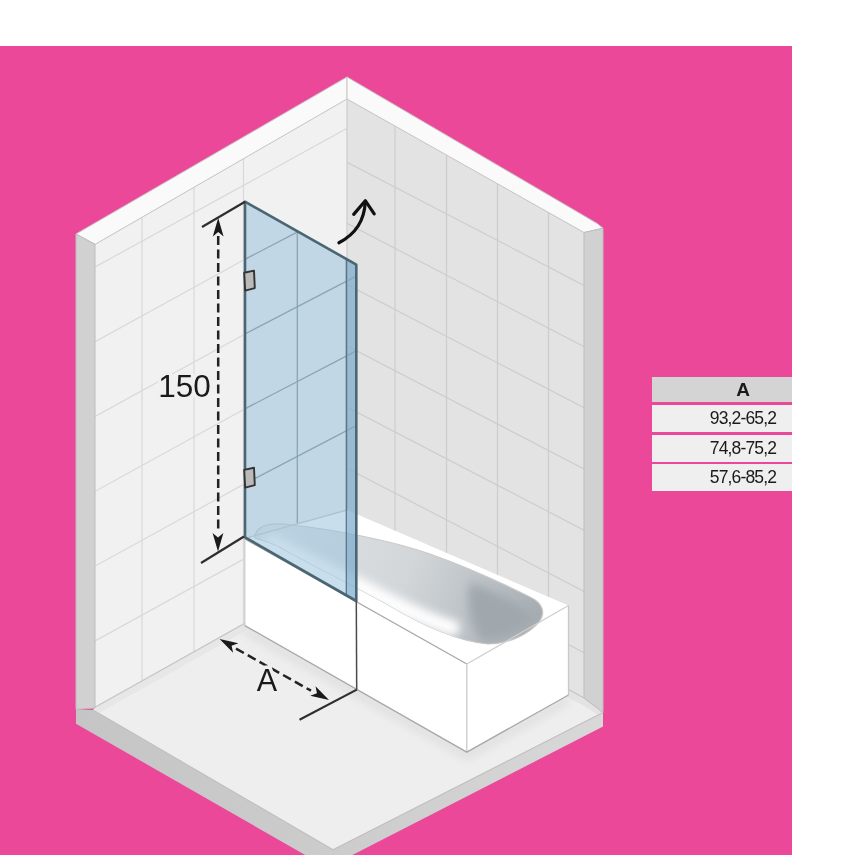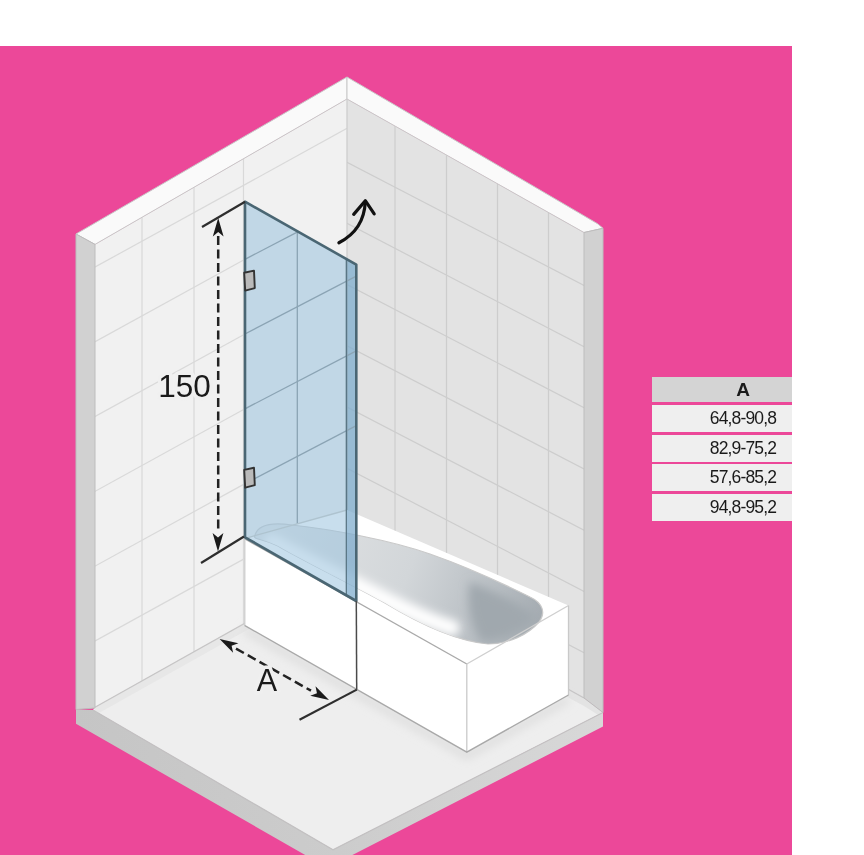--- a/index.html
+++ b/index.html
@@ -196,21 +196,20 @@
 <g fill="none" stroke="#111111" stroke-width="3.2" stroke-linecap="round">
   <path d="M 338.9 196.8 Q 364 184 365.3 155.8"></path>
   <polyline points="353.7,168.4 365.3,154.7 374.2,167.9" stroke-linejoin="round"></polyline>
 </g>
 </svg>
 
 <div class="tbl">
 
   <div class="hd">A</div>
 
-  <div class="rw">64,8-90,8</div>
-
-  <div class="rw">82,9-75,2</div>
+  <div class="rw">93,2-65,2</div>
+
+  <div class="rw">74,8-75,2</div>
 
   <div class="rw">57,6-85,2</div>
 
-  <div class="rw">94,8-95,2</div>
 </div>
 </div>
 
 </body></html>

